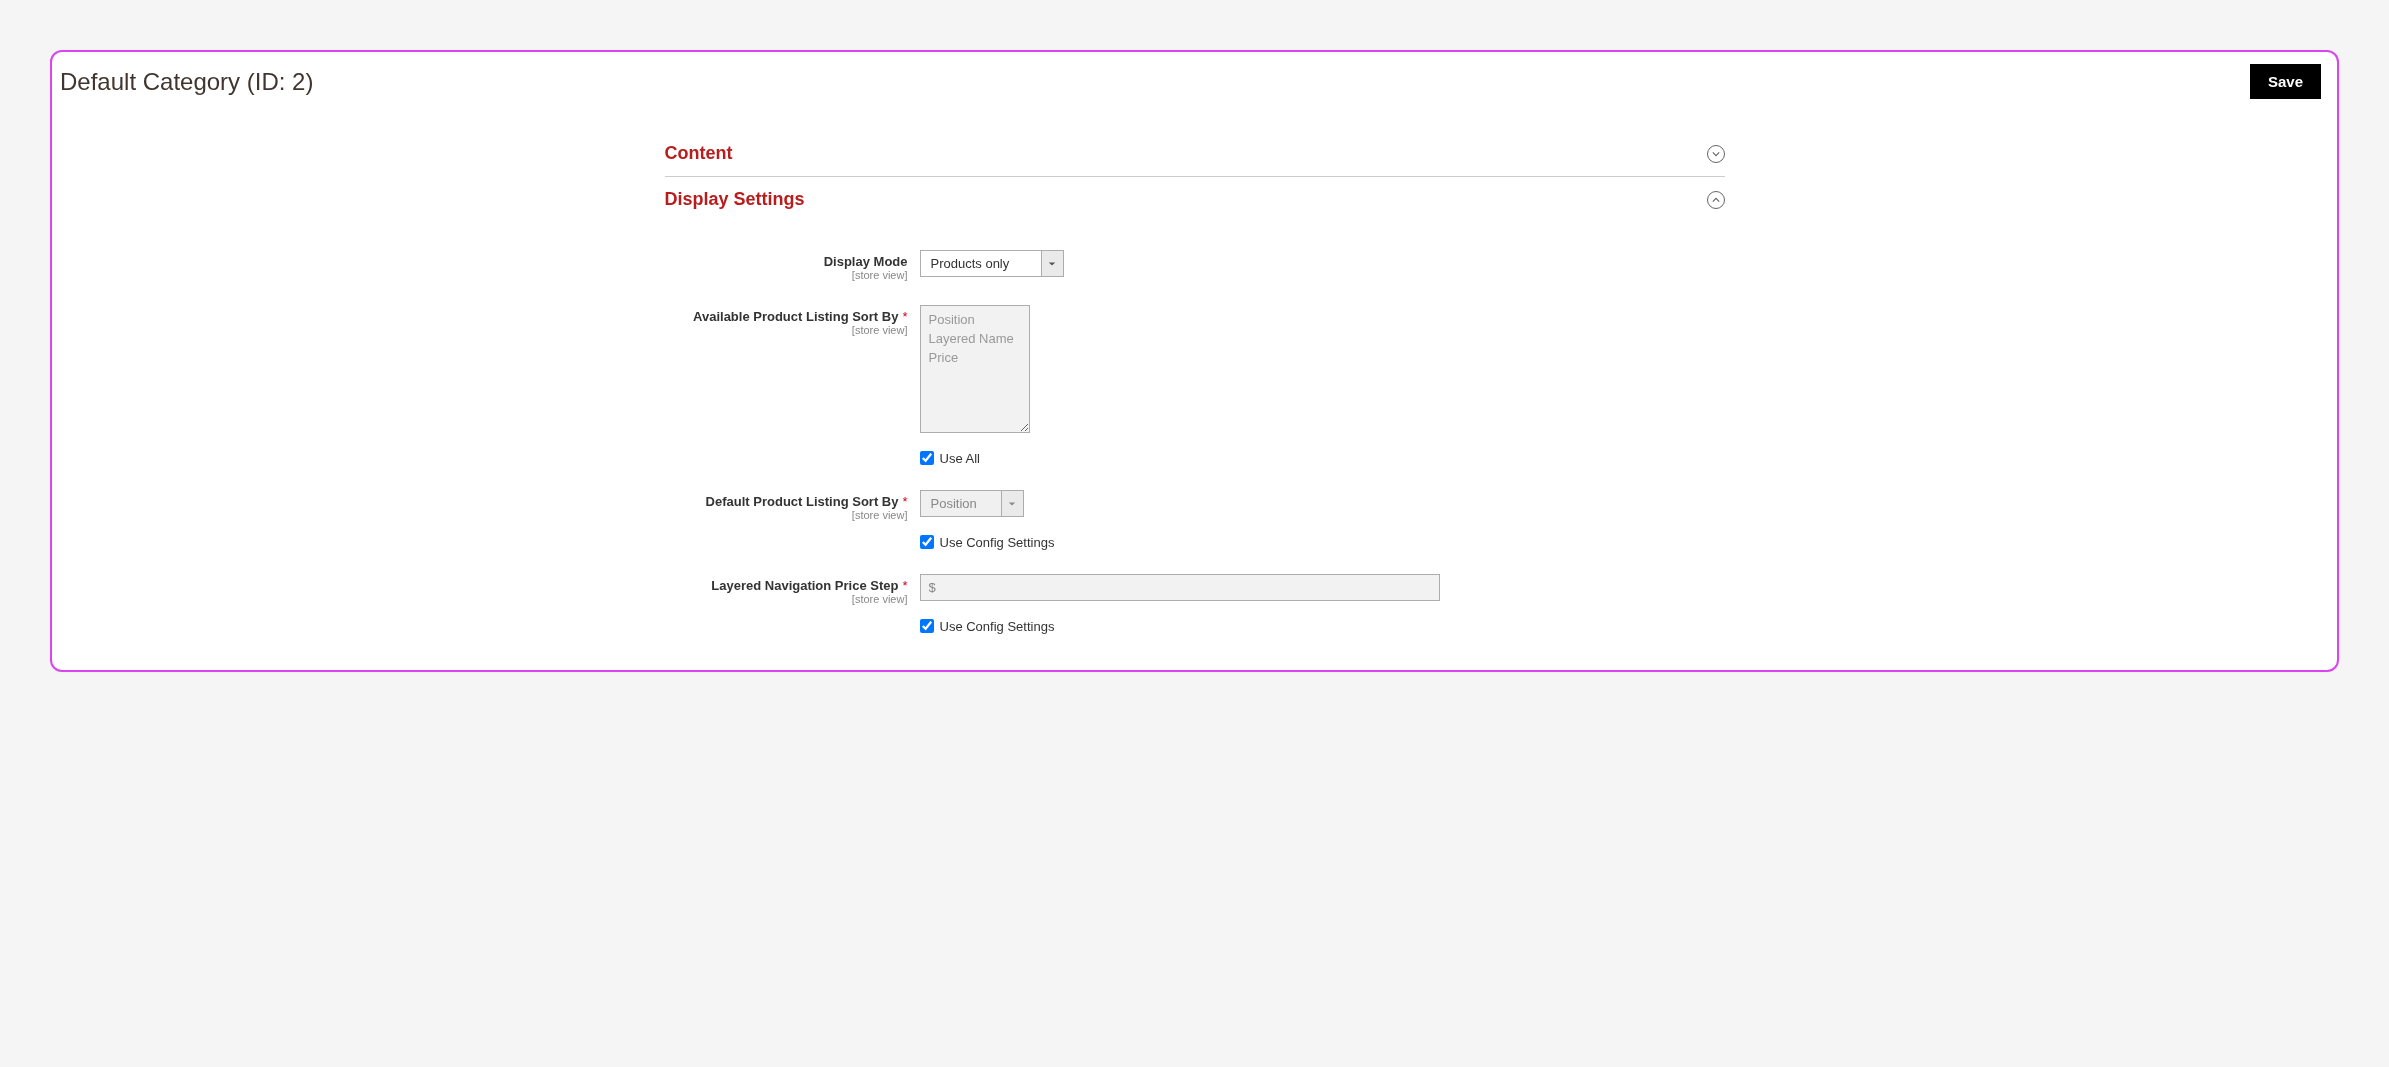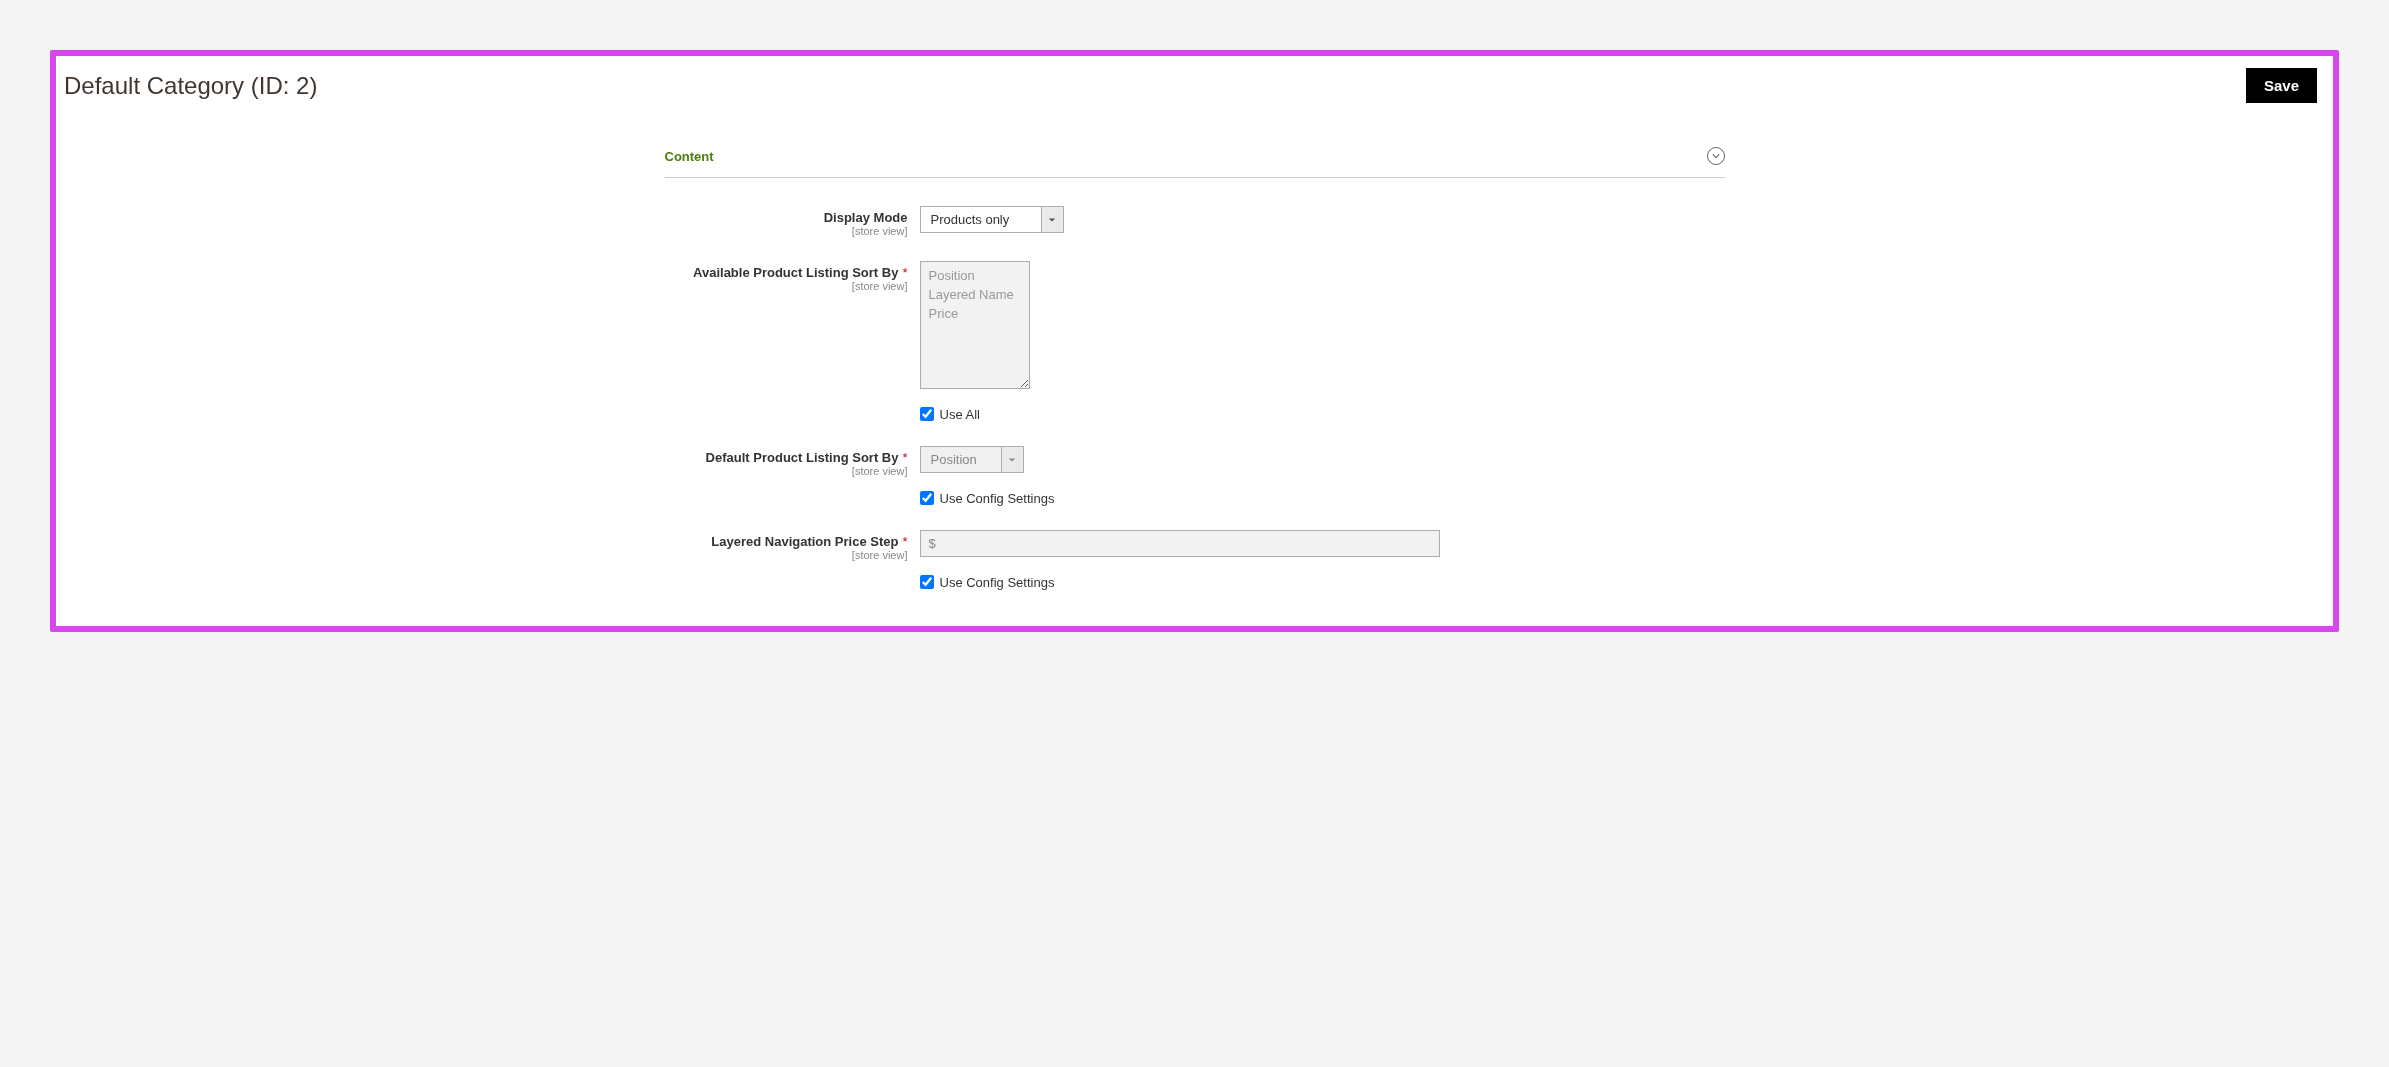--- a/index.html
+++ b/index.html
@@ -8,22 +8,22 @@
     background: #f5f5f5;
     font-family: -apple-system, BlinkMacSystemFont, "Segoe UI", Helvetica, Arial, sans-serif;
     font-size: 14px;
     color: #333;
   }
   .page {
     padding: 50px 50px 60px 50px;
   }
   .card {
     background: #fff;
-    border: 6px solid #d946ef;
-    border-radius: 2px;
+    border: 2px solid #d946ef;
+    border-radius: 12px;
     box-shadow: 0 0 2px rgba(0,0,0,0.05);
     overflow: hidden;
   }
   .card-header {
     display: flex;
     align-items: center;
     justify-content: space-between;
     padding: 12px 16px 12px 6px;
   }
   .page-title {
@@ -52,23 +52,23 @@
     display: flex;
     align-items: center;
     justify-content: space-between;
     padding: 12px 0;
     cursor: pointer;
   }
   .section-head.with-border {
     border-bottom: 1px solid #ccc;
   }
   .section-title {
-    font-size: 13px;
+    font-size: 18px;
     font-weight: 600;
-    color: #4d7c0f;
+    color: #b91c1c;
   }
   .toggle-icon {
     width: 18px;
     height: 18px;
     border: 1px solid #666;
     border-radius: 50%;
     display: inline-flex;
     align-items: center;
     justify-content: center;
   }
@@ -218,20 +218,28 @@
           <span class="section-title">Content</span>
           <span class="toggle-icon">
             <svg width="8" height="8" viewBox="0 0 10 10">
                 <path d="M1 3 L5 7 L9 3" fill="none" stroke="#666" stroke-width="1.4"></path>
               </svg>
           </span>
         </div>
       </div>
 
       <div class="section">
+        <div class="section-head">
+          <span class="section-title">Display Settings</span>
+          <span class="toggle-icon">
+            <svg width="8" height="8" viewBox="0 0 10 10">
+                <path d="M1 7 L5 3 L9 7" fill="none" stroke="#666" stroke-width="1.4"></path>
+              </svg>
+          </span>
+        </div>
 
         <div class="section-body">
 
           <div class="form-row">
             <div class="label-col">
               <span class="label-main">Display Mode</span>
               <span class="label-scope">[store view]</span>
             </div>
             <div class="field-col">
               <div class="select-wrap">

